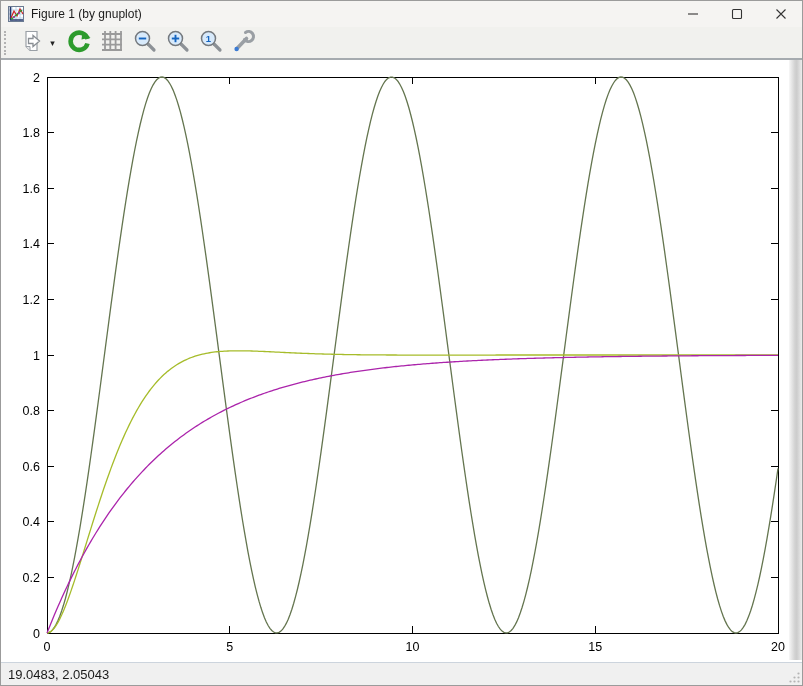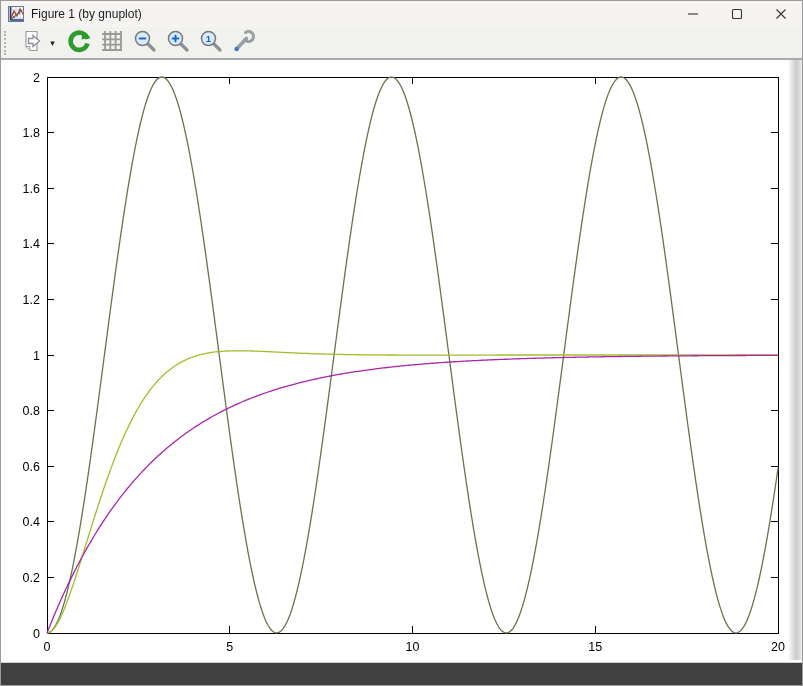--- a/index.html
+++ b/index.html
@@ -1,17 +1,17 @@
 <!DOCTYPE html>
 <html><head>
 <meta charset="utf-8">
 <style>
   html,body{margin:0;padding:0;background:#dcdcdc;}
   .window{
-    position:relative;width:803px;height:686px;background:#404040;
+    position:relative;width:803px;height:686px;background:#fca5a5;
     font-family:"Liberation Sans",sans-serif;overflow:hidden;
   }
   .window-border{position:absolute;inset:0;border:1px solid #9b9b9b;pointer-events:none;z-index:50;}
   
   .titlebar{
     position:absolute;left:0;top:0;width:803px;height:27px;
     background:#f5f4f2;display:flex;align-items:center;
   }
   .app-icon{margin-left:8px;width:16px;height:16px;display:inline-block;}
   .title{margin-left:7px;font-size:12px;color:#1b1b1b;}
@@ -210,15 +210,26 @@
         <line x1="778" y1="17" x2="778" y2="24" stroke="#000" shape-rendering="crispEdges"></line>
         <text x="778" y="591" text-anchor="middle" font-size="12.5" fill="#000">20</text>
         <path d="M47.00 573.00L48.83 572.65L50.66 571.61L52.48 569.88L54.31 567.46L56.14 564.36L57.97 560.58L59.79 556.15L61.62 551.05L63.45 545.32L65.28 538.97L67.10 532.00L68.93 524.44L70.76 516.31L72.59 507.63L74.41 498.41L76.24 488.68L78.07 478.48L79.90 467.81L81.72 456.71L83.55 445.20L85.38 433.32L87.21 421.10L89.03 408.56L90.86 395.74L92.69 382.66L94.52 369.36L96.34 355.88L98.17 342.25L100.00 328.50L101.83 314.66L103.65 300.78L105.48 286.88L107.31 273.00L109.14 259.18L110.96 245.45L112.79 231.84L114.62 218.39L116.45 205.13L118.27 192.09L120.10 179.31L121.93 166.82L123.76 154.65L125.58 142.83L127.41 131.40L129.24 120.37L131.06 109.78L132.89 99.65L134.72 90.00L136.55 80.88L138.37 72.28L140.20 64.25L142.03 56.78L143.86 49.92L145.68 43.67L147.51 38.04L149.34 33.06L151.17 28.74L152.99 25.07L154.82 22.09L156.65 19.78L158.48 18.17L160.30 17.24L162.13 17.01L163.96 17.47L165.79 18.63L167.61 20.48L169.44 23.02L171.27 26.23L173.10 30.12L174.92 34.67L176.75 39.86L178.58 45.70L180.41 52.16L182.23 59.23L184.06 66.88L185.89 75.11L187.72 83.89L189.54 93.19L191.37 103.00L193.20 113.29L195.03 124.03L196.85 135.20L198.68 146.77L200.51 158.71L202.34 170.99L204.16 183.58L205.99 196.45L207.82 209.56L209.65 222.89L211.47 236.40L213.30 250.05L215.13 263.82L216.96 277.67L218.78 291.56L220.61 305.45L222.44 319.32L224.27 333.14L226.09 346.85L227.92 360.44L229.75 373.86L231.58 387.08L233.40 400.08L235.23 412.81L237.06 425.25L238.89 437.36L240.71 449.12L242.54 460.49L244.37 471.44L246.20 481.96L248.02 492.01L249.85 501.57L251.68 510.61L253.51 519.11L255.33 527.05L257.16 534.41L258.99 541.17L260.82 547.32L262.64 552.84L264.47 557.71L266.30 561.93L268.13 565.48L269.95 568.35L271.78 570.54L273.61 572.04L275.44 572.85L277.26 572.96L279.09 572.38L280.92 571.11L282.75 569.14L284.57 566.49L286.40 563.16L288.23 559.16L290.06 554.51L291.88 549.20L293.71 543.26L295.54 536.69L297.37 529.53L299.19 521.77L301.02 513.45L302.85 504.58L304.68 495.19L306.50 485.30L308.33 474.94L310.16 464.12L311.99 452.88L313.81 441.25L315.64 429.25L317.47 416.92L319.30 404.28L321.12 391.36L322.95 378.21L324.78 364.85L326.61 351.31L328.43 337.64L330.26 323.85L332.09 310.00L333.92 296.11L335.74 282.21L337.57 268.35L339.40 254.55L341.23 240.86L343.05 227.29L344.88 213.90L346.71 200.71L348.54 187.76L350.36 175.08L352.19 162.69L354.02 150.64L355.85 138.94L357.67 127.64L359.50 116.76L361.33 106.32L363.16 96.35L364.98 86.88L366.81 77.92L368.64 69.52L370.47 61.67L372.29 54.41L374.12 47.75L375.95 41.71L377.78 36.30L379.60 31.53L381.43 27.43L383.26 23.99L385.09 21.24L386.91 19.16L388.74 17.78L390.57 17.09L392.40 17.09L394.22 17.79L396.05 19.18L397.88 21.26L399.71 24.02L401.54 27.46L403.36 31.57L405.19 36.34L407.02 41.76L408.85 47.80L410.67 54.47L412.50 61.74L414.33 69.59L416.16 78.00L417.98 86.96L419.81 96.43L421.64 106.41L423.47 116.85L425.29 127.74L427.12 139.05L428.95 150.74L430.78 162.80L432.60 175.19L434.43 187.88L436.26 200.83L438.09 214.02L439.91 227.41L441.74 240.98L443.57 254.67L445.40 268.47L447.22 282.33L449.05 296.23L450.88 310.12L452.71 323.98L454.53 337.76L456.36 351.44L458.19 364.97L460.02 378.33L461.84 391.48L463.67 404.39L465.50 417.03L467.33 429.36L469.15 441.35L470.98 452.98L472.81 464.22L474.64 475.03L476.46 485.39L478.29 495.28L480.12 504.67L481.95 513.53L483.77 521.84L485.60 529.59L487.43 536.75L489.26 543.31L491.08 549.25L492.91 554.55L494.74 559.20L496.57 563.20L498.39 566.52L500.22 569.16L502.05 571.12L503.88 572.39L505.70 572.96L507.53 572.84L509.36 572.03L511.19 570.52L513.01 568.33L514.84 565.45L516.67 561.89L518.50 557.67L520.32 552.79L522.15 547.27L523.98 541.12L525.81 534.35L527.63 526.98L529.46 519.04L531.29 510.53L533.12 501.48L534.94 491.92L536.77 481.87L538.60 471.35L540.43 460.39L542.25 449.01L544.08 437.25L545.91 425.14L547.74 412.70L549.56 399.96L551.39 386.97L553.22 373.74L555.05 360.32L556.87 346.73L558.70 333.01L560.53 319.20L562.36 305.33L564.18 291.43L566.01 277.54L567.84 263.70L569.67 249.93L571.49 236.28L573.32 222.77L575.15 209.44L576.98 196.33L578.80 183.46L580.63 170.88L582.46 158.60L584.29 146.66L586.11 135.10L587.94 123.93L589.77 113.19L591.60 102.91L593.42 93.11L595.25 83.81L597.08 75.04L598.91 66.81L600.73 59.16L602.56 52.10L604.39 45.65L606.22 39.82L608.04 34.62L609.87 30.08L611.70 26.20L613.53 22.99L615.35 20.46L617.18 18.62L619.01 17.47L620.84 17.01L622.66 17.25L624.49 18.18L626.32 19.80L628.15 22.11L629.97 25.10L631.80 28.77L633.63 33.10L635.46 38.09L637.28 43.72L639.11 49.98L640.94 56.85L642.77 64.31L644.59 72.36L646.42 80.95L648.25 90.09L650.08 99.73L651.90 109.87L653.73 120.46L655.56 131.50L657.39 142.94L659.21 154.76L661.04 166.93L662.87 179.42L664.70 192.20L666.52 205.24L668.35 218.50L670.18 231.96L672.01 245.57L673.83 259.30L675.66 273.13L677.49 287.01L679.32 300.90L681.14 314.79L682.97 328.62L684.80 342.37L686.63 356.00L688.45 369.48L690.28 382.78L692.11 395.85L693.94 408.67L695.76 421.21L697.59 433.43L699.42 445.31L701.25 456.81L703.07 467.90L704.90 478.57L706.73 488.77L708.56 498.49L710.38 507.71L712.21 516.39L714.04 524.51L715.87 532.07L717.69 539.03L719.52 545.38L721.35 551.10L723.18 556.19L725.00 560.62L726.83 564.39L728.66 567.48L730.49 569.90L732.31 571.62L734.14 572.66L735.97 573.00L737.80 572.65L739.62 571.60L741.45 569.86L743.28 567.43L745.11 564.33L746.93 560.55L748.76 556.10L750.59 551.01L752.42 545.27L754.24 538.91L756.07 531.94L757.90 524.37L759.73 516.24L761.55 507.55L763.38 498.33L765.21 488.60L767.04 478.38L768.86 467.71L770.69 456.61L772.52 445.10L774.35 433.22L776.17 420.99L778.00 408.45" fill="none" stroke="#64754f" stroke-width="1.3"></path>
         <path d="M47.00 573.00L48.83 572.66L50.66 571.68L52.48 570.11L54.31 568.00L56.14 565.40L57.97 562.35L59.79 558.89L61.62 555.06L63.45 550.91L65.28 546.45L67.10 541.74L68.93 536.79L70.76 531.65L72.59 526.33L74.41 520.86L76.24 515.28L78.07 509.59L79.90 503.82L81.72 498.00L83.55 492.14L85.38 486.25L87.21 480.36L89.03 474.47L90.86 468.61L92.69 462.78L94.52 456.99L96.34 451.26L98.17 445.60L100.00 440.01L101.83 434.50L103.65 429.08L105.48 423.76L107.31 418.53L109.14 413.41L110.96 408.40L112.79 403.50L114.62 398.72L116.45 394.05L118.27 389.51L120.10 385.09L121.93 380.79L123.76 376.62L125.58 372.57L127.41 368.65L129.24 364.85L131.06 361.17L132.89 357.62L134.72 354.19L136.55 350.89L138.37 347.70L140.20 344.63L142.03 341.68L143.86 338.84L145.68 336.12L147.51 333.51L149.34 331.00L151.17 328.60L152.99 326.31L154.82 324.11L156.65 322.02L158.48 320.02L160.30 318.11L162.13 316.30L163.96 314.57L165.79 312.93L167.61 311.37L169.44 309.90L171.27 308.50L173.10 307.17L174.92 305.92L176.75 304.74L178.58 303.63L180.41 302.58L182.23 301.59L184.06 300.66L185.89 299.80L187.72 298.98L189.54 298.22L191.37 297.51L193.20 296.85L195.03 296.23L196.85 295.66L198.68 295.14L200.51 294.65L202.34 294.20L204.16 293.78L205.99 293.41L207.82 293.06L209.65 292.75L211.47 292.46L213.30 292.20L215.13 291.97L216.96 291.77L218.78 291.59L220.61 291.43L222.44 291.29L224.27 291.17L226.09 291.07L227.92 290.98L229.75 290.92L231.58 290.86L233.40 290.83L235.23 290.80L237.06 290.79L238.89 290.78L240.71 290.79L242.54 290.81L244.37 290.84L246.20 290.87L248.02 290.91L249.85 290.96L251.68 291.01L253.51 291.07L255.33 291.14L257.16 291.21L258.99 291.28L260.82 291.35L262.64 291.43L264.47 291.51L266.30 291.60L268.13 291.68L269.95 291.77L271.78 291.86L273.61 291.95L275.44 292.04L277.26 292.12L279.09 292.21L280.92 292.30L282.75 292.39L284.57 292.48L286.40 292.57L288.23 292.65L290.06 292.74L291.88 292.82L293.71 292.91L295.54 292.99L297.37 293.07L299.19 293.15L301.02 293.23L302.85 293.30L304.68 293.38L306.50 293.45L308.33 293.52L310.16 293.59L311.99 293.65L313.81 293.72L315.64 293.78L317.47 293.84L319.30 293.90L321.12 293.96L322.95 294.01L324.78 294.07L326.61 294.12L328.43 294.17L330.26 294.21L332.09 294.26L333.92 294.30L335.74 294.35L337.57 294.39L339.40 294.43L341.23 294.46L343.05 294.50L344.88 294.53L346.71 294.57L348.54 294.60L350.36 294.63L352.19 294.66L354.02 294.68L355.85 294.71L357.67 294.73L359.50 294.76L361.33 294.78L363.16 294.80L364.98 294.82L366.81 294.84L368.64 294.86L370.47 294.87L372.29 294.89L374.12 294.90L375.95 294.92L377.78 294.93L379.60 294.94L381.43 294.95L383.26 294.96L385.09 294.97L386.91 294.98L388.74 294.99L390.57 295.00L392.40 295.01L394.22 295.01L396.05 295.02L397.88 295.03L399.71 295.03L401.54 295.04L403.36 295.04L405.19 295.04L407.02 295.05L408.85 295.05L410.67 295.05L412.50 295.05L414.33 295.06L416.16 295.06L417.98 295.06L419.81 295.06L421.64 295.06L423.47 295.06L425.29 295.06L427.12 295.06L428.95 295.06L430.78 295.06L432.60 295.06L434.43 295.06L436.26 295.06L438.09 295.06L439.91 295.06L441.74 295.06L443.57 295.06L445.40 295.06L447.22 295.06L449.05 295.06L450.88 295.06L452.71 295.05L454.53 295.05L456.36 295.05L458.19 295.05L460.02 295.05L461.84 295.05L463.67 295.05L465.50 295.05L467.33 295.04L469.15 295.04L470.98 295.04L472.81 295.04L474.64 295.04L476.46 295.04L478.29 295.04L480.12 295.04L481.95 295.03L483.77 295.03L485.60 295.03L487.43 295.03L489.26 295.03L491.08 295.03L492.91 295.03L494.74 295.03L496.57 295.02L498.39 295.02L500.22 295.02L502.05 295.02L503.88 295.02L505.70 295.02L507.53 295.02L509.36 295.02L511.19 295.02L513.01 295.02L514.84 295.01L516.67 295.01L518.50 295.01L520.32 295.01L522.15 295.01L523.98 295.01L525.81 295.01L527.63 295.01L529.46 295.01L531.29 295.01L533.12 295.01L534.94 295.01L536.77 295.01L538.60 295.01L540.43 295.01L542.25 295.01L544.08 295.01L545.91 295.00L547.74 295.00L549.56 295.00L551.39 295.00L553.22 295.00L555.05 295.00L556.87 295.00L558.70 295.00L560.53 295.00L562.36 295.00L564.18 295.00L566.01 295.00L567.84 295.00L569.67 295.00L571.49 295.00L573.32 295.00L575.15 295.00L576.98 295.00L578.80 295.00L580.63 295.00L582.46 295.00L584.29 295.00L586.11 295.00L587.94 295.00L589.77 295.00L591.60 295.00L593.42 295.00L595.25 295.00L597.08 295.00L598.91 295.00L600.73 295.00L602.56 295.00L604.39 295.00L606.22 295.00L608.04 295.00L609.87 295.00L611.70 295.00L613.53 295.00L615.35 295.00L617.18 295.00L619.01 295.00L620.84 295.00L622.66 295.00L624.49 295.00L626.32 295.00L628.15 295.00L629.97 295.00L631.80 295.00L633.63 295.00L635.46 295.00L637.28 295.00L639.11 295.00L640.94 295.00L642.77 295.00L644.59 295.00L646.42 295.00L648.25 295.00L650.08 295.00L651.90 295.00L653.73 295.00L655.56 295.00L657.39 295.00L659.21 295.00L661.04 295.00L662.87 295.00L664.70 295.00L666.52 295.00L668.35 295.00L670.18 295.00L672.01 295.00L673.83 295.00L675.66 295.00L677.49 295.00L679.32 295.00L681.14 295.00L682.97 295.00L684.80 295.00L686.63 295.00L688.45 295.00L690.28 295.00L692.11 295.00L693.94 295.00L695.76 295.00L697.59 295.00L699.42 295.00L701.25 295.00L703.07 295.00L704.90 295.00L706.73 295.00L708.56 295.00L710.38 295.00L712.21 295.00L714.04 295.00L715.87 295.00L717.69 295.00L719.52 295.00L721.35 295.00L723.18 295.00L725.00 295.00L726.83 295.00L728.66 295.00L730.49 295.00L732.31 295.00L734.14 295.00L735.97 295.00L737.80 295.00L739.62 295.00L741.45 295.00L743.28 295.00L745.11 295.00L746.93 295.00L748.76 295.00L750.59 295.00L752.42 295.00L754.24 295.00L756.07 295.00L757.90 295.00L759.73 295.00L761.55 295.00L763.38 295.00L765.21 295.00L767.04 295.00L768.86 295.00L770.69 295.00L772.52 295.00L774.35 295.00L776.17 295.00L778.00 295.00" fill="none" stroke="#a6bc2a" stroke-width="1.3"></path>
         <path d="M47.00 573.00L48.83 568.41L50.66 563.89L52.48 559.44L54.31 555.07L56.14 550.77L57.97 546.54L59.79 542.39L61.62 538.30L63.45 534.28L65.28 530.32L67.10 526.43L68.93 522.61L70.76 518.85L72.59 515.15L74.41 511.51L76.24 507.93L78.07 504.41L79.90 500.95L81.72 497.54L83.55 494.20L85.38 490.90L87.21 487.67L89.03 484.48L90.86 481.35L92.69 478.27L94.52 475.24L96.34 472.26L98.17 469.33L100.00 466.45L101.83 463.62L103.65 460.83L105.48 458.09L107.31 455.39L109.14 452.74L110.96 450.13L112.79 447.57L114.62 445.05L116.45 442.57L118.27 440.13L120.10 437.73L121.93 435.37L123.76 433.05L125.58 430.77L127.41 428.52L129.24 426.32L131.06 424.15L132.89 422.01L134.72 419.91L136.55 417.85L138.37 415.82L140.20 413.82L142.03 411.86L143.86 409.93L145.68 408.03L147.51 406.16L149.34 404.32L151.17 402.51L152.99 400.74L154.82 398.99L156.65 397.27L158.48 395.58L160.30 393.92L162.13 392.28L163.96 390.67L165.79 389.09L167.61 387.54L169.44 386.01L171.27 384.50L173.10 383.03L174.92 381.57L176.75 380.14L178.58 378.73L180.41 377.35L182.23 375.99L184.06 374.65L185.89 373.33L187.72 372.04L189.54 370.76L191.37 369.51L193.20 368.28L195.03 367.07L196.85 365.88L198.68 364.71L200.51 363.55L202.34 362.42L204.16 361.31L205.99 360.21L207.82 359.13L209.65 358.07L211.47 357.03L213.30 356.00L215.13 355.00L216.96 354.00L218.78 353.03L220.61 352.07L222.44 351.13L224.27 350.20L226.09 349.29L227.92 348.39L229.75 347.51L231.58 346.64L233.40 345.79L235.23 344.95L237.06 344.12L238.89 343.31L240.71 342.51L242.54 341.73L244.37 340.95L246.20 340.19L248.02 339.45L249.85 338.71L251.68 337.99L253.51 337.28L255.33 336.58L257.16 335.89L258.99 335.22L260.82 334.55L262.64 333.90L264.47 333.26L266.30 332.62L268.13 332.00L269.95 331.39L271.78 330.79L273.61 330.20L275.44 329.62L277.26 329.04L279.09 328.48L280.92 327.93L282.75 327.38L284.57 326.85L286.40 326.32L288.23 325.80L290.06 325.29L291.88 324.79L293.71 324.30L295.54 323.82L297.37 323.34L299.19 322.87L301.02 322.41L302.85 321.96L304.68 321.51L306.50 321.07L308.33 320.64L310.16 320.22L311.99 319.80L313.81 319.39L315.64 318.99L317.47 318.59L319.30 318.20L321.12 317.82L322.95 317.44L324.78 317.07L326.61 316.71L328.43 316.35L330.26 316.00L332.09 315.65L333.92 315.31L335.74 314.97L337.57 314.64L339.40 314.32L341.23 314.00L343.05 313.68L344.88 313.37L346.71 313.07L348.54 312.77L350.36 312.48L352.19 312.19L354.02 311.91L355.85 311.63L357.67 311.35L359.50 311.08L361.33 310.81L363.16 310.55L364.98 310.30L366.81 310.04L368.64 309.79L370.47 309.55L372.29 309.31L374.12 309.07L375.95 308.84L377.78 308.61L379.60 308.39L381.43 308.17L383.26 307.95L385.09 307.73L386.91 307.52L388.74 307.32L390.57 307.11L392.40 306.91L394.22 306.72L396.05 306.52L397.88 306.33L399.71 306.14L401.54 305.96L403.36 305.78L405.19 305.60L407.02 305.43L408.85 305.25L410.67 305.08L412.50 304.92L414.33 304.75L416.16 304.59L417.98 304.43L419.81 304.28L421.64 304.12L423.47 303.97L425.29 303.83L427.12 303.68L428.95 303.54L430.78 303.39L432.60 303.26L434.43 303.12L436.26 302.99L438.09 302.85L439.91 302.72L441.74 302.60L443.57 302.47L445.40 302.35L447.22 302.23L449.05 302.11L450.88 301.99L452.71 301.87L454.53 301.76L456.36 301.65L458.19 301.54L460.02 301.43L461.84 301.32L463.67 301.22L465.50 301.12L467.33 301.02L469.15 300.92L470.98 300.82L472.81 300.72L474.64 300.63L476.46 300.53L478.29 300.44L480.12 300.35L481.95 300.26L483.77 300.18L485.60 300.09L487.43 300.01L489.26 299.92L491.08 299.84L492.91 299.76L494.74 299.68L496.57 299.61L498.39 299.53L500.22 299.46L502.05 299.38L503.88 299.31L505.70 299.24L507.53 299.17L509.36 299.10L511.19 299.03L513.01 298.97L514.84 298.90L516.67 298.84L518.50 298.77L520.32 298.71L522.15 298.65L523.98 298.59L525.81 298.53L527.63 298.47L529.46 298.41L531.29 298.36L533.12 298.30L534.94 298.25L536.77 298.19L538.60 298.14L540.43 298.09L542.25 298.04L544.08 297.99L545.91 297.94L547.74 297.89L549.56 297.84L551.39 297.79L553.22 297.75L555.05 297.70L556.87 297.66L558.70 297.61L560.53 297.57L562.36 297.53L564.18 297.49L566.01 297.45L567.84 297.41L569.67 297.37L571.49 297.33L573.32 297.29L575.15 297.25L576.98 297.21L578.80 297.18L580.63 297.14L582.46 297.10L584.29 297.07L586.11 297.04L587.94 297.00L589.77 296.97L591.60 296.94L593.42 296.90L595.25 296.87L597.08 296.84L598.91 296.81L600.73 296.78L602.56 296.75L604.39 296.72L606.22 296.69L608.04 296.67L609.87 296.64L611.70 296.61L613.53 296.59L615.35 296.56L617.18 296.53L619.01 296.51L620.84 296.48L622.66 296.46L624.49 296.43L626.32 296.41L628.15 296.39L629.97 296.36L631.80 296.34L633.63 296.32L635.46 296.30L637.28 296.28L639.11 296.26L640.94 296.23L642.77 296.21L644.59 296.19L646.42 296.17L648.25 296.16L650.08 296.14L651.90 296.12L653.73 296.10L655.56 296.08L657.39 296.06L659.21 296.05L661.04 296.03L662.87 296.01L664.70 295.99L666.52 295.98L668.35 295.96L670.18 295.95L672.01 295.93L673.83 295.91L675.66 295.90L677.49 295.88L679.32 295.87L681.14 295.86L682.97 295.84L684.80 295.83L686.63 295.81L688.45 295.80L690.28 295.79L692.11 295.77L693.94 295.76L695.76 295.75L697.59 295.74L699.42 295.72L701.25 295.71L703.07 295.70L704.90 295.69L706.73 295.68L708.56 295.67L710.38 295.66L712.21 295.64L714.04 295.63L715.87 295.62L717.69 295.61L719.52 295.60L721.35 295.59L723.18 295.58L725.00 295.57L726.83 295.56L728.66 295.55L730.49 295.55L732.31 295.54L734.14 295.53L735.97 295.52L737.80 295.51L739.62 295.50L741.45 295.49L743.28 295.49L745.11 295.48L746.93 295.47L748.76 295.46L750.59 295.45L752.42 295.45L754.24 295.44L756.07 295.43L757.90 295.42L759.73 295.42L761.55 295.41L763.38 295.40L765.21 295.40L767.04 295.39L768.86 295.38L770.69 295.38L772.52 295.37L774.35 295.37L776.17 295.36L778.00 295.35" fill="none" stroke="#ab24ab" stroke-width="1.3"></path>
       </svg>
     <div class="right-strip"></div>
   </div>
 
   <div class="status-sep"></div>
+  <div class="statusbar">
+    <span class="coords">19.0483,  2.05043</span>
+    <svg class="grip" width="13" height="13" viewBox="0 0 13 13">
+      <circle cx="10.5" cy="2.5" r="1.1" fill="#b4b4b4"></circle>
+      <circle cx="10.5" cy="6.5" r="1.1" fill="#b4b4b4"></circle>
+      <circle cx="6.5" cy="6.5" r="1.1" fill="#b4b4b4"></circle>
+      <circle cx="10.5" cy="10.5" r="1.1" fill="#b4b4b4"></circle>
+      <circle cx="6.5" cy="10.5" r="1.1" fill="#b4b4b4"></circle>
+      <circle cx="2.5" cy="10.5" r="1.1" fill="#b4b4b4"></circle>
+    </svg>
+  </div>
 
   <div class="window-border"></div>
 </div>
 
 </body></html>

